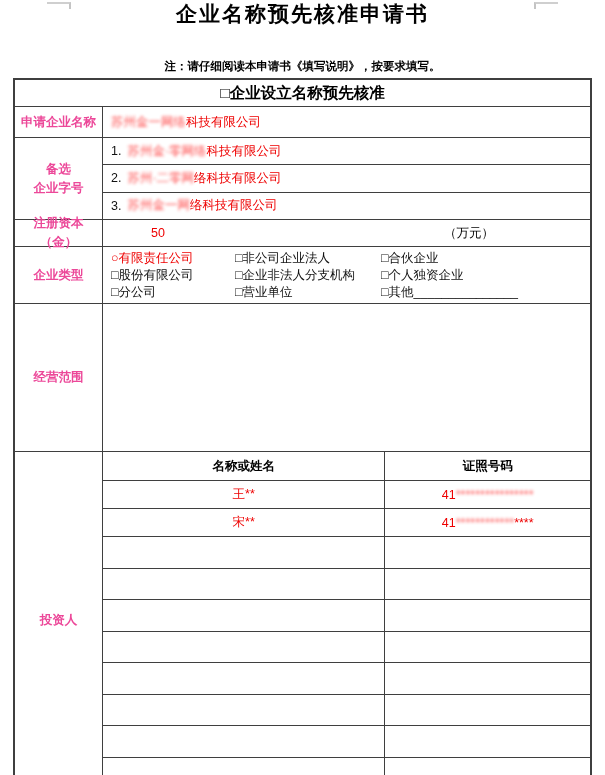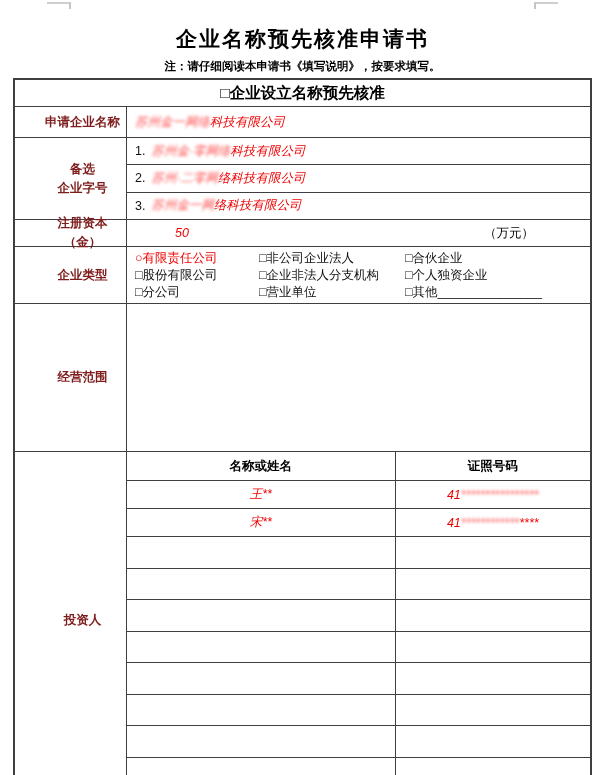--- a/index.html
+++ b/index.html
@@ -8,21 +8,21 @@
     width:605px; height:775px; position:relative; overflow:hidden;
     font-family:"Liberation Sans","DejaVu Sans",sans-serif;
     color:#1a1a1a;
   }
   
   .crop { position:absolute; width:24px; height:7px; border-top:2px solid #cfcfcf; }
   .crop.left  { left:47px;  top:2px; border-right:2px solid #c4c4c4; }
   .crop.right { left:534px; top:2px; border-left:2px solid #c4c4c4; }
 
   .doc-title {
-    position:absolute; top:25px; left:0; width:100%;
+    position:absolute; top:0; left:0; width:100%;
     text-align:center; font-size:21px; font-weight:bold; letter-spacing:2px; color:#000;
   }
   .doc-note {
     position:absolute; top:59px; left:0; width:100%;
     text-align:center; font-size:11.5px; font-weight:bold; color:#000;
   }
 
   .form-table {
     position:absolute; left:13px; top:78px; width:579px; height:712px;
     border:2px solid #3f3f3f; display:flex; flex-direction:column; background:#fff;
@@ -31,38 +31,38 @@
   .trow:last-child { border-bottom:none; }
 
   .section-header {
     height:27px; align-items:center; justify-content:center; display:flex;
     font-size:15.5px; font-weight:bold; color:#000;
   }
 
   .lbl {
     width:88px; flex:0 0 88px; border-right:1px solid #3f3f3f;
     display:flex; flex-direction:column; align-items:center; justify-content:center;
-    font-size:12.5px; font-weight:600; color:#7f1d1d; text-align:center; line-height:1.5;margin-left:24px;
+    font-size:12.5px; font-weight:600; color:#ec4899; text-align:center; line-height:1.5;
   }
   .val { flex:1; display:flex; align-items:center; padding:0 8px; font-size:12.5px; }
 
-  .red { color:#ee0000;font-style:italic; }
+  .red { color:#ee0000; }
   .seg { white-space:pre; }
   .seg.redact { color:#ff3b3b; filter:blur(1.4px); opacity:.9; }
 
   .r-name   { height:31px; }
   .alt-band { height:82px; }
   .alt-list { flex:1; display:flex; flex-direction:column; }
   .alt-item { flex:1; display:flex; align-items:center; padding:0 8px; font-size:12.5px; border-bottom:1px solid #3f3f3f; }
   .alt-item:last-child { border-bottom:none; }
   .alt-num  { color:#111; margin-right:6px; }
   .r-addr   { height:25px; }
   .r-cap    { height:27px; }
   .cap-val  { margin-left:40px; }
-  .cap-unit { margin-left:auto; margin-right:48px; color:#000; font-size:12.5px; }
+  .cap-unit { margin-left:auto; margin-right:88px; color:#000; font-size:12.5px; }
 
   .r-type   { height:57px; }
   .type-grid {
     flex:1; display:grid; grid-template-columns:124px 146px 1fr;
     align-content:center; row-gap:0; padding:4px 8px; font-size:12.5px;
   }
   .opt { color:#111; white-space:nowrap; }
   .opt.sel { color:#ee0000; }
 
   .r-scope  { height:148px; }

